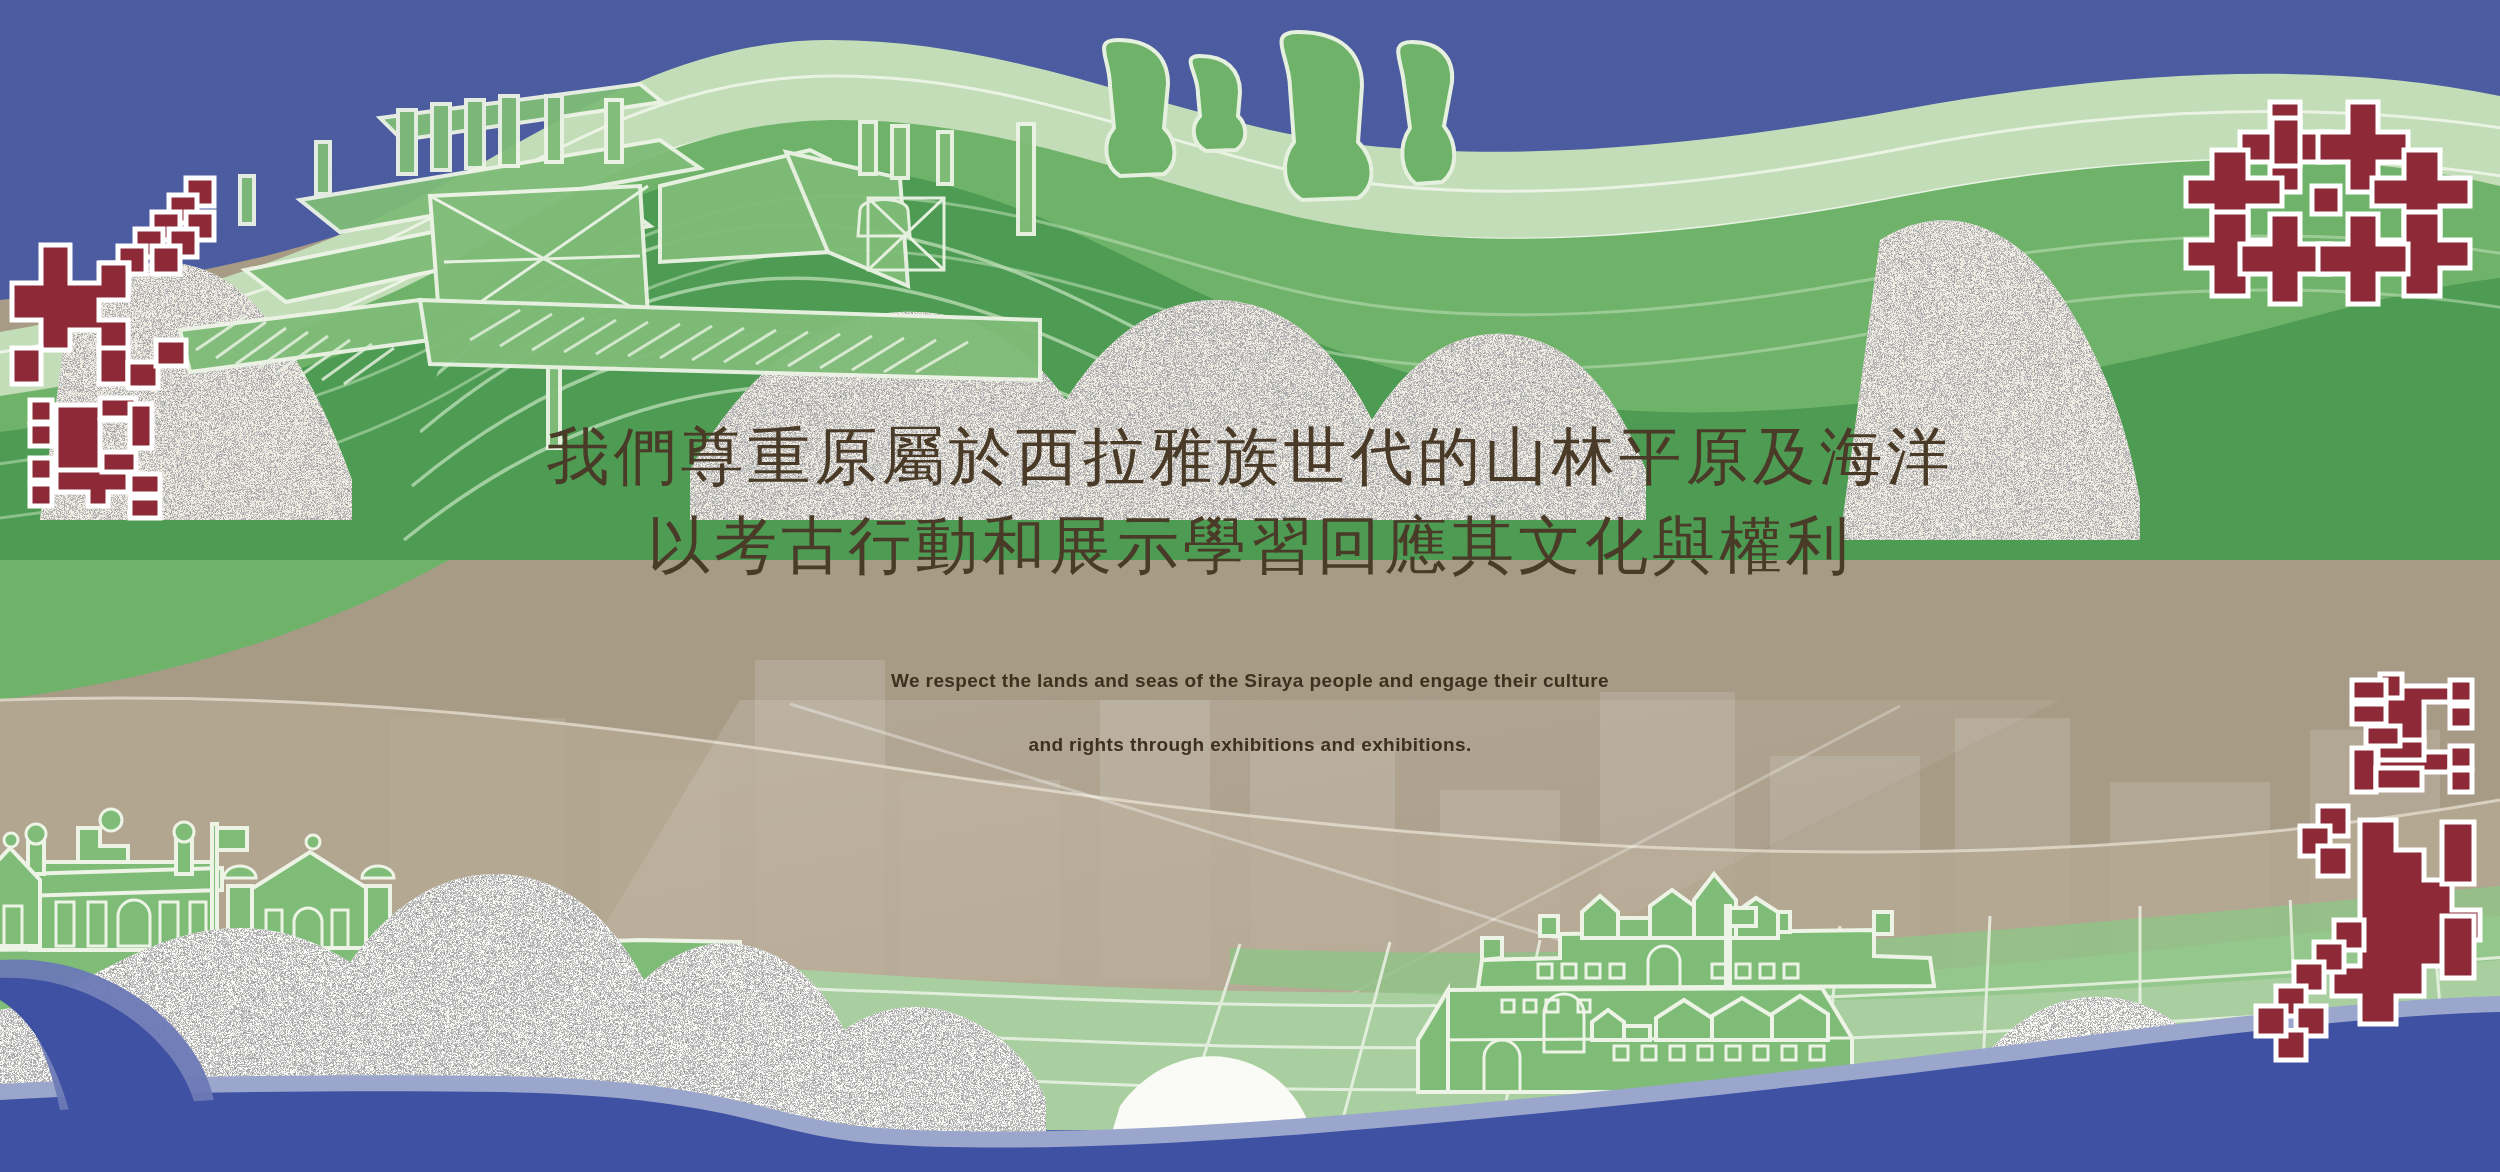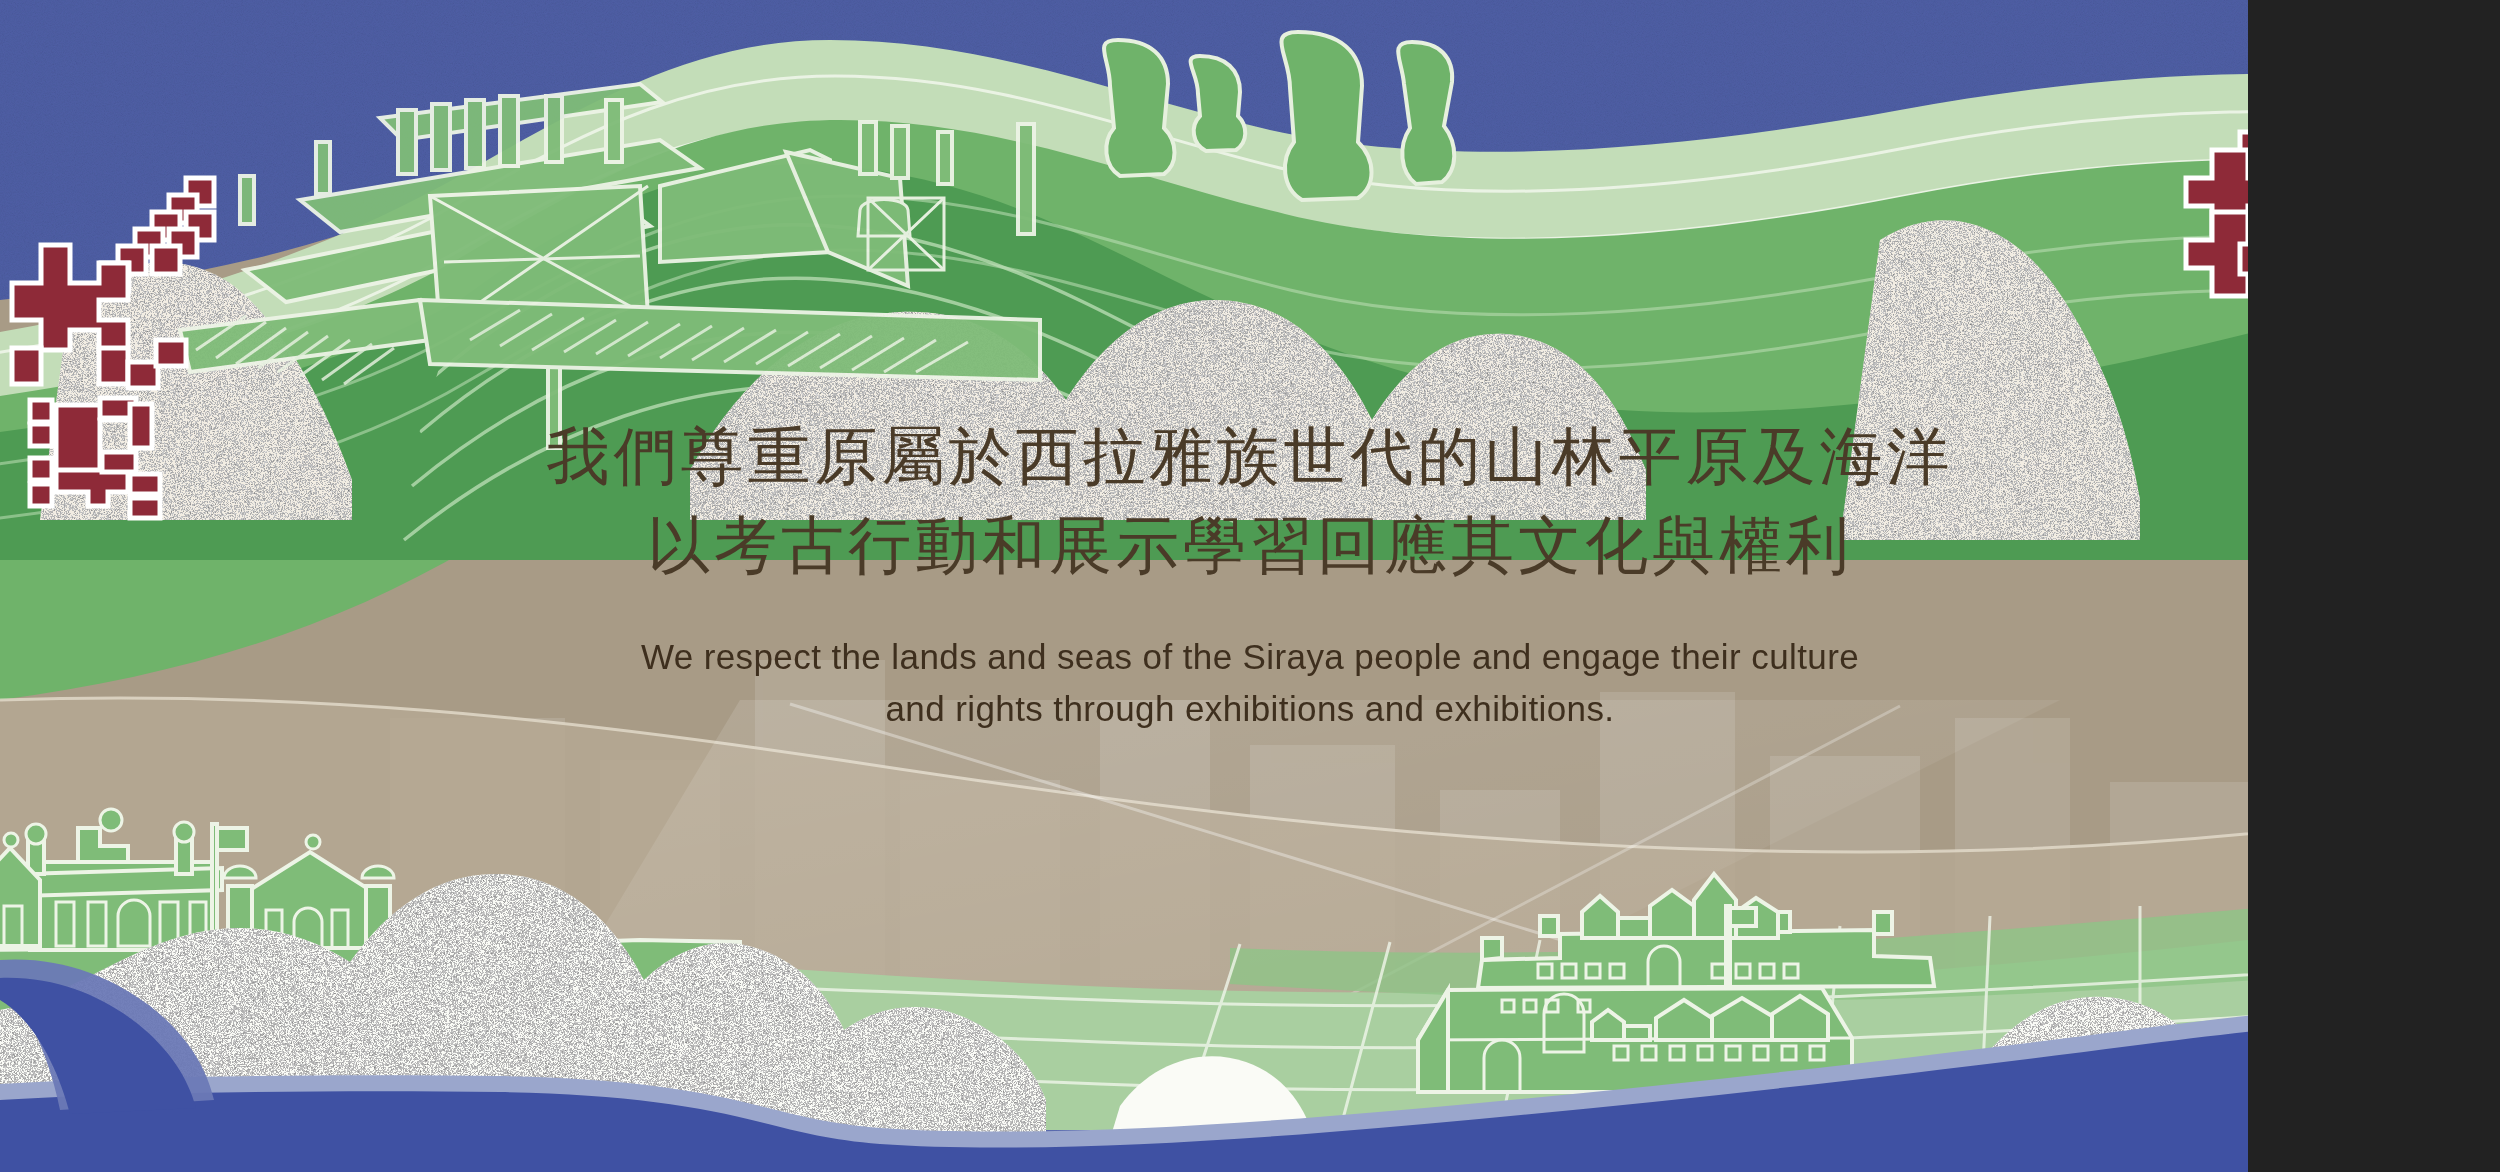--- a/index.html
+++ b/index.html
@@ -1,18 +1,18 @@
 <!DOCTYPE html>
 <html><head>
 <meta charset="utf-8">
 <style>
   html,body{margin:0;padding:0;background:#222;}
   #stage{
     position:relative;
-    width:2248px;height:1172px;
+    width:2500px;height:1172px;
     overflow:hidden;
     font-family:"Liberation Sans","DejaVu Sans",sans-serif;
     background:#e5e5e5;
   }
   #stage svg.layer{position:absolute;left:0;top:0;width:2500px;height:1172px;display:block;}
 
   
   .textwrap{
     position:absolute;left:0;top:0;width:2500px;height:1172px;
     display:flex;flex-direction:column;align-items:center;justify-content:flex-start;
@@ -25,25 +25,26 @@
     letter-spacing:4px;
     line-height:1.42;
     font-weight:400;
     white-space:nowrap;
     text-align:center;
   }
   .zh-block{margin-top:412px;}
   .en-block{margin-top:40px;text-align:center;}
   .en-line{
     color:#3E2F1E;
-    font-size:35px;
-    font-weight:normal;
+    font-size:19px;
+    font-weight:bold;
     letter-spacing:0.4px;
     line-height:1.5;
     white-space:nowrap;
+    margin-top:36px;
   }
 </style>
 </head>
 <body>
 
 <div id="stage">
 
   <svg class="layer" viewBox="0 0 2500 1172" preserveAspectRatio="none">
     <defs>
 

